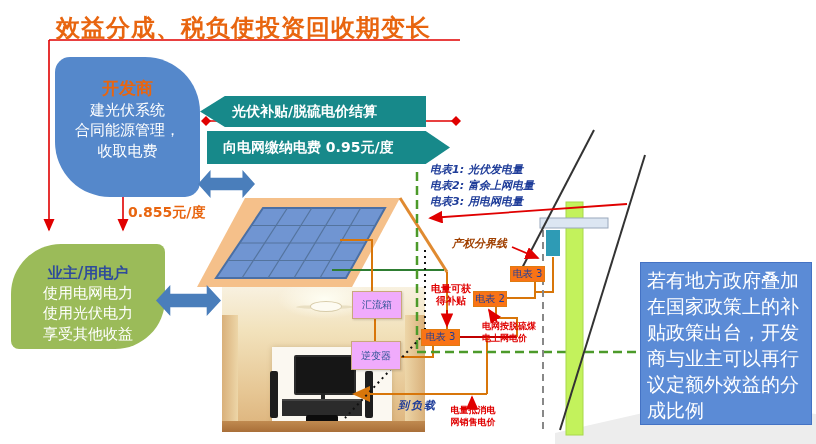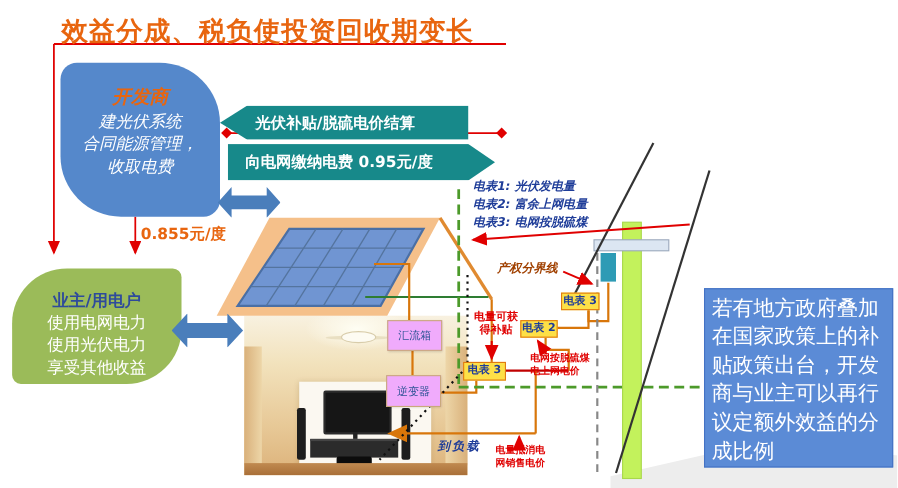--- a/index.html
+++ b/index.html
@@ -4,21 +4,21 @@
 <style>
   html,body{margin:0;padding:0;background:#fff;}
   .stage{position:relative;width:816px;height:444px;background:#ffffff;
          font-family:"DejaVu Sans","Liberation Sans",sans-serif;overflow:hidden;}
   .abs{position:absolute;}
   .layer{position:absolute;left:0;top:0;z-index:2;pointer-events:none;}
 
   .title{left:56px;top:12px;width:420px;font-size:24px;font-weight:bold;color:#E8650F;z-index:3;letter-spacing:1px;}
 
   .bigbox{z-index:3;text-align:center;color:#fff;}
-  .developer{left:55px;top:57px;width:145px;height:140px;background:#5588CB;border-radius:15px 55px 15px 55px;font-style:italic;}
+  .developer{left:55px;top:57px;width:145px;height:140px;background:#5588CB;border-radius:15px 55px 15px 55px;}
   .developer .box-title{margin-top:20px;font-size:17px;font-weight:bold;color:#E8650F;}
   .gridco{left:460px;top:9px;width:143px;height:143px;background:#E36A0C;border-radius:50px 4px 45px 20px;}
   .gridco .box-title{margin-top:36px;font-size:17px;font-weight:bold;color:#8FD14F;}
   .owner{left:11px;top:244px;width:154px;height:105px;background:#9BBB59;border-radius:50px 8px 50px 8px;}
   .owner .box-title{margin-top:20px;font-size:15px;font-weight:bold;color:#2E4B9B;}
   .box-line{font-size:15px;line-height:1.35;}
 
   .teal{z-index:3;background:#17898A;color:#fff;font-weight:bold;font-size:14px;display:flex;align-items:center;}
   .teal-left{left:200px;top:79px;width:226px;height:31px;
     clip-path:polygon(0 50%,11% 0,100% 0,100% 100%,11% 100%);padding-left:0;margin-top:17px;}
@@ -34,21 +34,21 @@
 
   .price{left:128px;top:204px;font-size:14px;color:#E8650F;z-index:3;font-weight:bold;}
 
   .note{left:640px;top:262px;width:172px;height:163px;background:#5B8BD6;border:1px solid #4472C4;
         box-sizing:border-box;color:#fff;font-size:19px;line-height:26px;padding:4px 6px;z-index:3;}
 
   .legend{left:430px;top:162px;z-index:3;color:#1F3D99;font-size:11px;font-weight:bold;font-style:italic;line-height:16px;}
   .boundary{left:452px;top:236px;z-index:4;color:#A04000;font-size:11px;font-weight:bold;font-style:italic;}
   .toload{left:398px;top:398px;z-index:4;color:#1F3D99;font-size:11px;font-weight:bold;font-style:italic;letter-spacing:2px;}
 
-  .meter{z-index:4;background:#fde047;border:1.5px solid #E07B10;color:#1F3D99;font-size:10px;font-weight:bold;
+  .meter{z-index:4;background:#f97316;border:1.5px solid #E07B10;color:#1F3D99;font-size:10px;font-weight:normal;
          text-align:center;box-sizing:border-box;}
   .meter1{left:421px;top:329px;width:39px;height:17px;line-height:14px;}
   .meter2{left:473px;top:291px;width:34px;height:16px;line-height:13px;}
   .meter3{left:510px;top:266px;width:35px;height:16px;line-height:13px;}
 
   .devbox{z-index:4;background:#f0abfc;border:1px solid #C9A87C;color:#2F5496;font-size:10px;text-align:center;
           box-shadow:1px 1px 2px rgba(0,0,0,.15);display:flex;align-items:center;justify-content:center;}
   .combiner{left:352px;top:291px;width:48px;height:26px;}
   .inverter{left:351px;top:341px;width:48px;height:27px;}
 
@@ -198,21 +198,21 @@
   <div class="dblarrow dbl1 abs"></div>
   <div class="dblarrow dbl2 abs"></div>
 
   <div class="price abs">0.855元/度</div>
 
   <div class="note abs">若有地方政府叠加在国家政策上的补贴政策出台，开发商与业主可以再行议定额外效益的分成比例</div>
 
   <div class="legend abs">
     <div>电表1: 光伏发电量</div>
     <div>电表2: 富余上网电量</div>
-    <div>电表3: 电网按脱硫煤</div>
+    <div>电表3: 用电网电量</div>
   </div>
 
   <div class="boundary abs">产权分界线</div>
   <div class="toload abs">到负载</div>
 
   <div class="meter meter1 abs">电表 3</div>
   <div class="meter meter2 abs">电表 2</div>
   <div class="meter meter3 abs">电表 3</div>
 
   <div class="devbox combiner abs">汇流箱</div>

